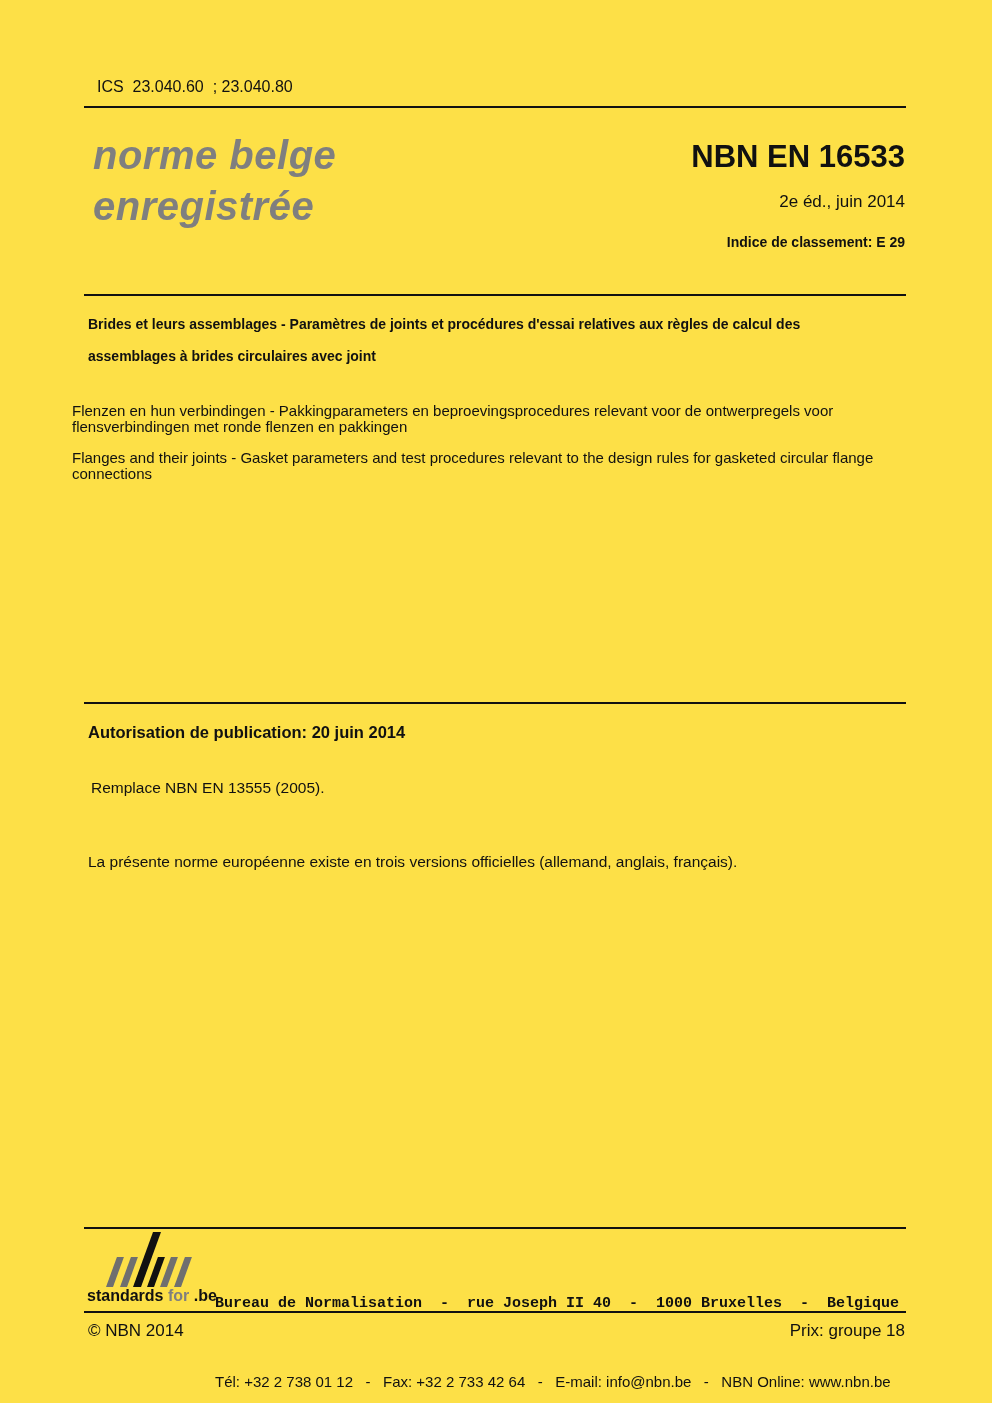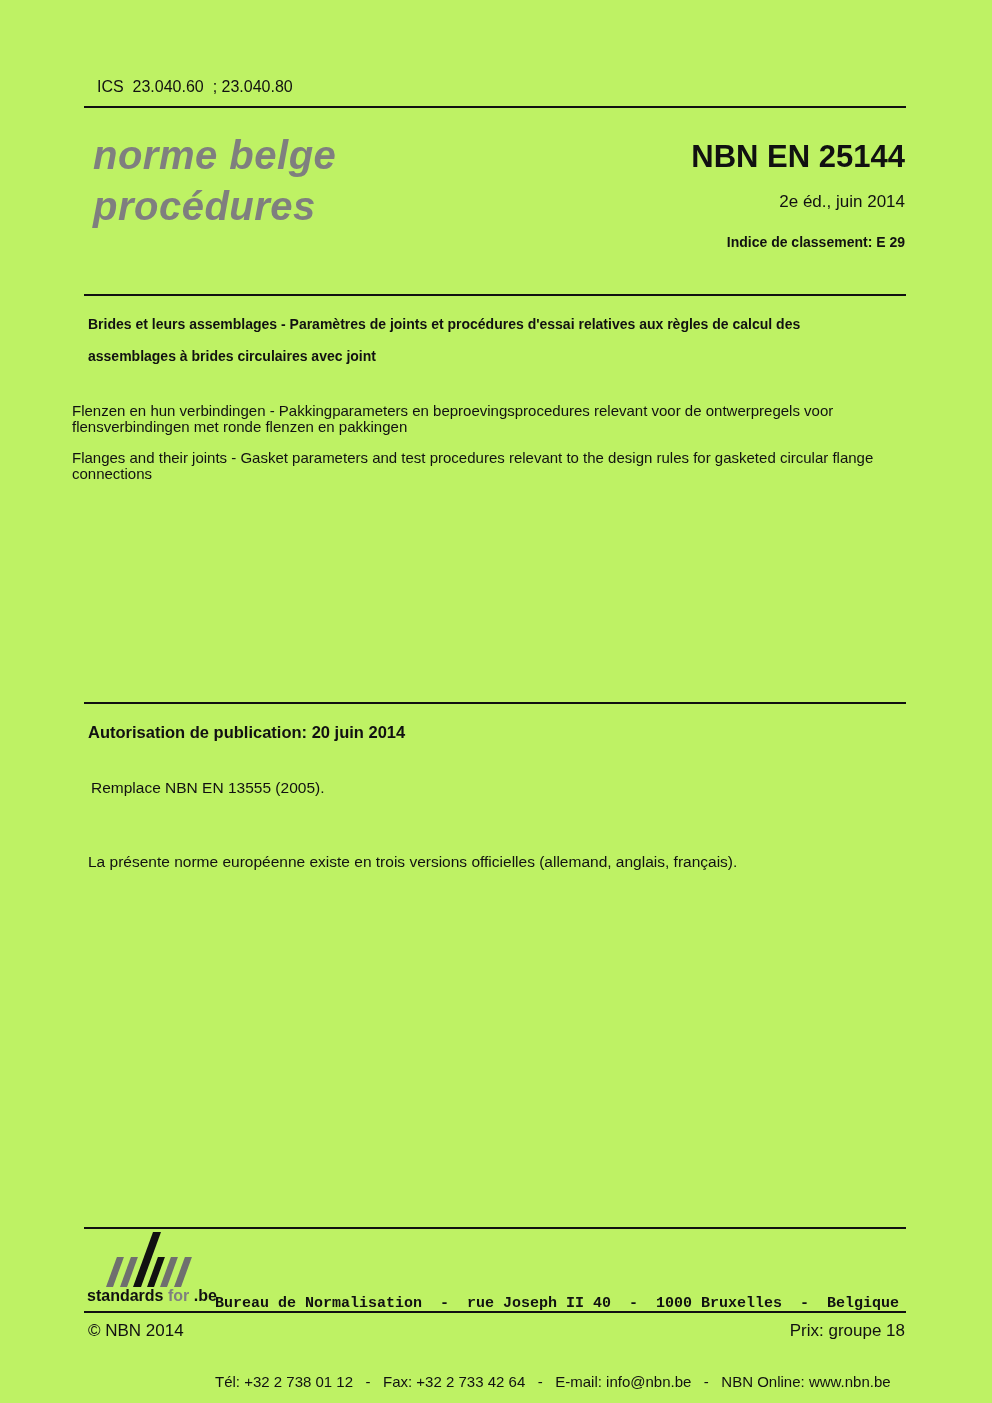--- a/index.html
+++ b/index.html
@@ -3,21 +3,21 @@
 <meta charset="utf-8">
 <style>
   :root{
     --text:#111111;
     --gray:#7f7f7f;
     --logo-gray:#6f6f6f;
   }
   *{margin:0;padding:0;box-sizing:border-box;}
   html,body{background:#ffffff;}
   body{font-family:"Liberation Sans", sans-serif;color:var(--text);}
-  .page{position:relative;width:992px;height:1403px;background:#bef264;overflow:hidden;}
+  .page{position:relative;width:992px;height:1403px;background:#fde047;overflow:hidden;}
 
   .rule{position:absolute;left:84px;width:822px;height:2px;background:var(--text);}
 
   .ics{position:absolute;left:97px;top:78px;font-size:16px;white-space:pre;color:var(--text);}
 
   .brand{position:absolute;left:93px;top:130px;font-size:40px;line-height:51px;font-weight:bold;font-style:italic;color:var(--gray);letter-spacing:0.5px;}
 
   .std-number{position:absolute;right:87px;top:139px;font-size:31px;font-weight:bold;text-align:right;}
   .edition{position:absolute;right:87px;top:192px;font-size:17px;text-align:right;}
   .classement{position:absolute;right:87px;top:234px;font-size:14px;font-weight:bold;text-align:right;}
@@ -51,24 +51,24 @@
 </head>
 <body>
 
 <div class="page">
 
   <div class="ics">ICS  23.040.60  ; 23.040.80</div>
   <div class="rule" style="top:106px;"></div>
 
   <div class="brand">
     <div>norme belge</div>
-    <div>procédures</div>
+    <div>enregistrée</div>
   </div>
 
-  <div class="std-number">NBN EN 25144</div>
+  <div class="std-number">NBN EN 16533</div>
   <div class="edition">2e éd., juin 2014</div>
   <div class="classement">Indice de classement: E 29</div>
 
   <div class="rule" style="top:294px;"></div>
 
   <div class="title-fr">Brides et leurs assemblages - Paramètres de joints et procédures d'essai relatives aux règles de calcul des assemblages à brides circulaires avec joint</div>
   <div class="subtitle subtitle-nl">Flenzen en hun verbindingen - Pakkingparameters en beproevingsprocedures relevant voor de ontwerpregels voor flensverbindingen met ronde flenzen en pakkingen</div>
   <div class="subtitle subtitle-en">Flanges and their joints - Gasket parameters and test procedures relevant to the design rules for gasketed circular flange connections</div>
 
   <div class="rule" style="top:702px;"></div>

